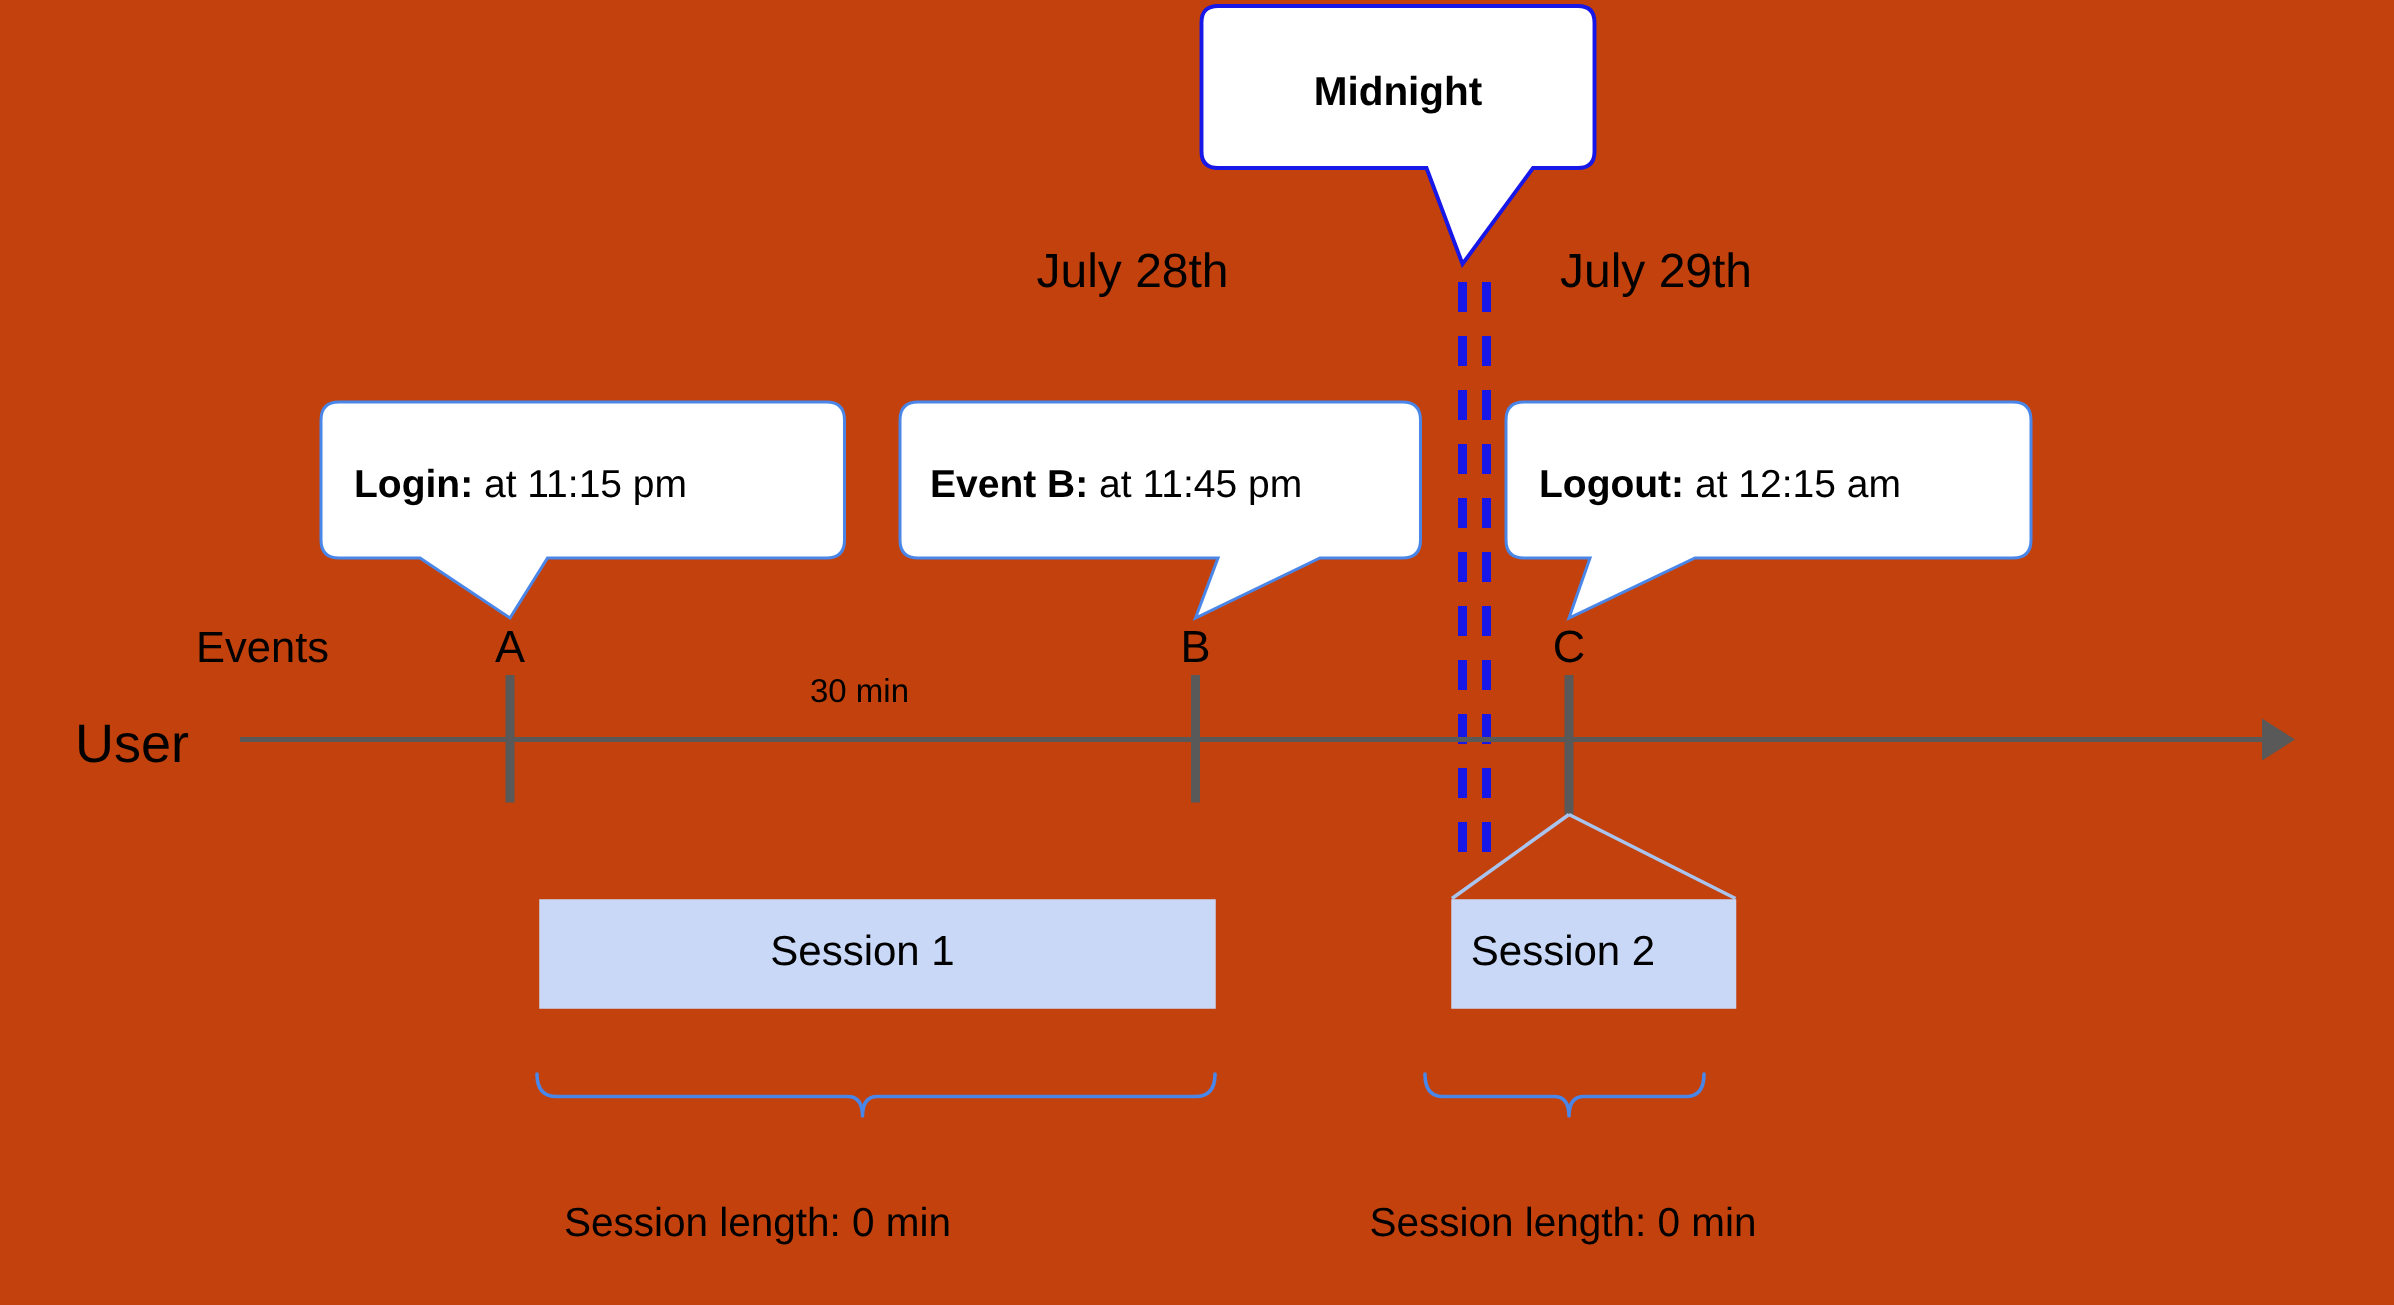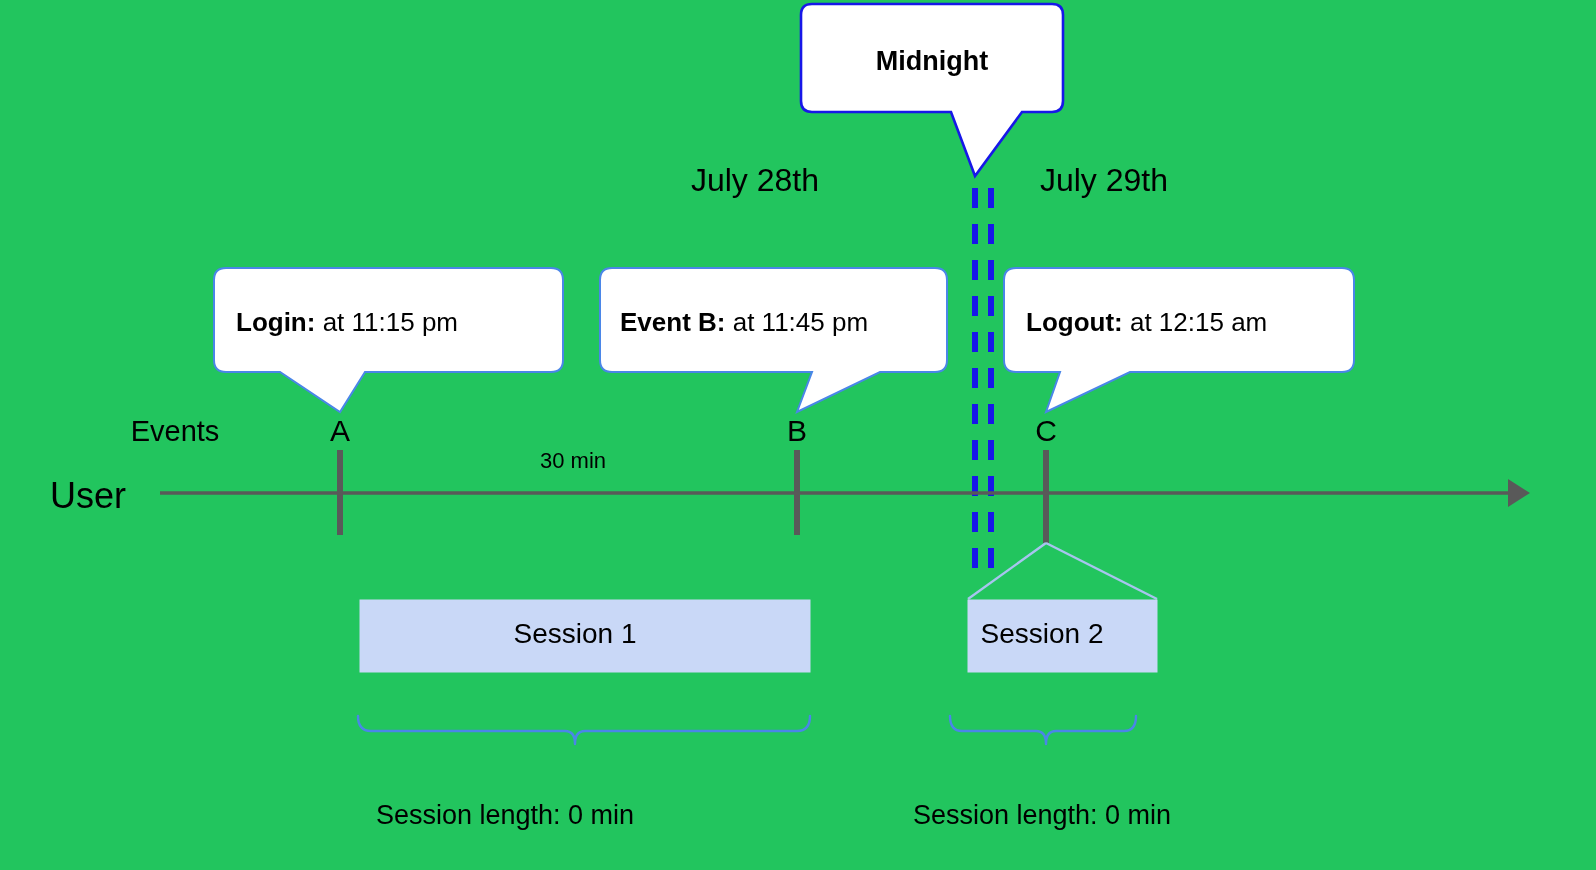--- a/index.html
+++ b/index.html
@@ -10,21 +10,21 @@
   body {
     width: 1596px;
     height: 870px;
     font-family: "Liberation Sans", sans-serif;
     overflow: hidden;
   }
   #stage {
     position: relative;
     width: 1596px;
     height: 870px;
-    background: #22c55e;
+    background: #c2410c;
   }
   svg#diagram {
     position: absolute;
     left: 0;
     top: 0;
     width: 1596px;
     height: 870px;
     display: block;
   }
   .txt {

